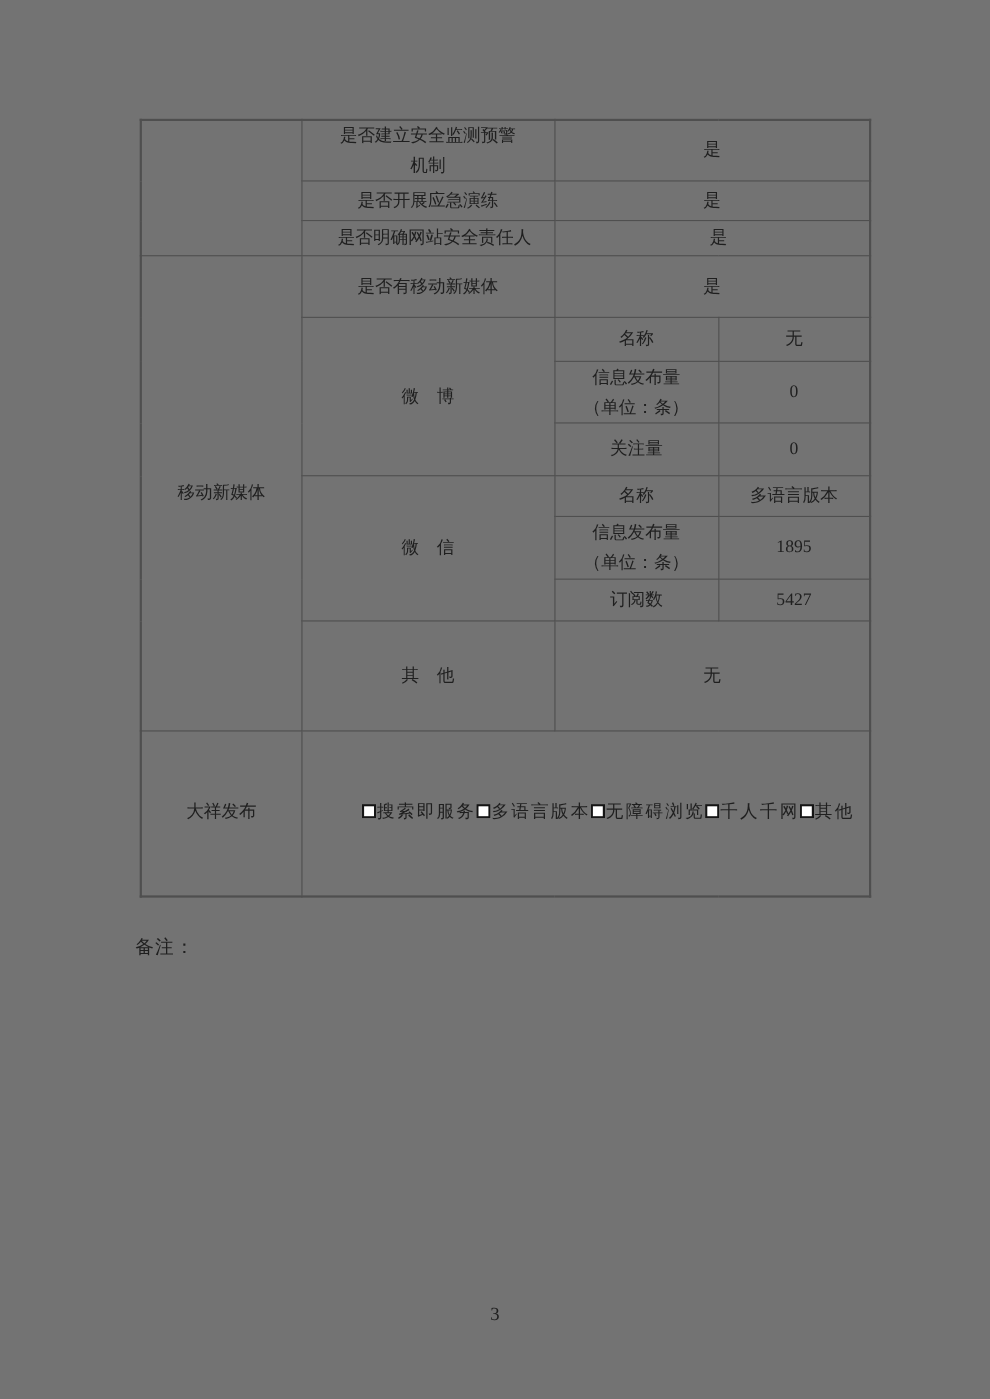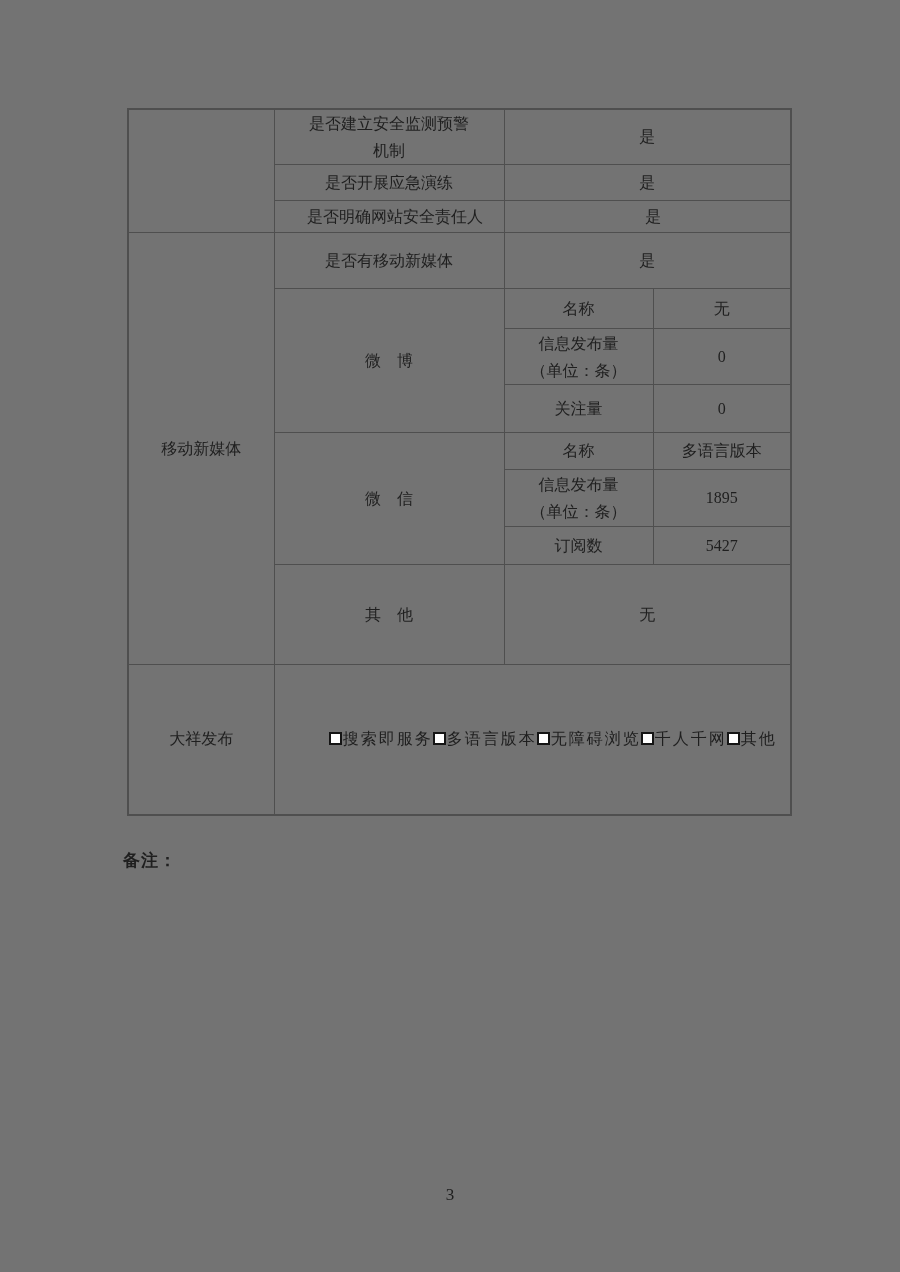--- a/index.html
+++ b/index.html
@@ -35,21 +35,21 @@
   .cb-item { display:inline-block; }
   .cb {
     display:inline-block; width:13px; height:13px;
     border:2px solid #151515; background:#fff;
     vertical-align:-1px; margin-right:1px;
   }
   .cb-label { letter-spacing:2px; }
 
   .notes {
     position:absolute; left:123px; top:849px;
-    font-size:17px; font-weight:bold; letter-spacing:1px;
+    font-size:17px; font-weight:normal; letter-spacing:1px;
   }
   .page-number {
     position:absolute; left:0; top:1185px; width:900px;
     text-align:center; font-size:17px;
   }
 </style>
 </head>
 <body>
 
 <div class="page">

